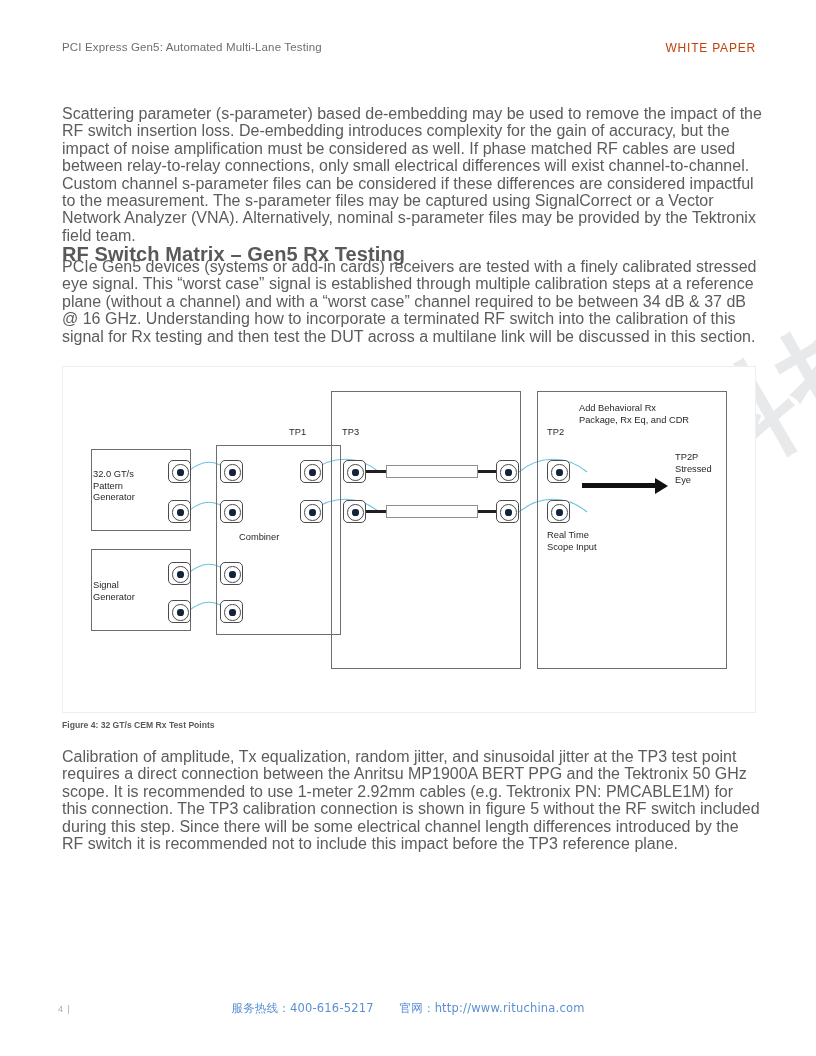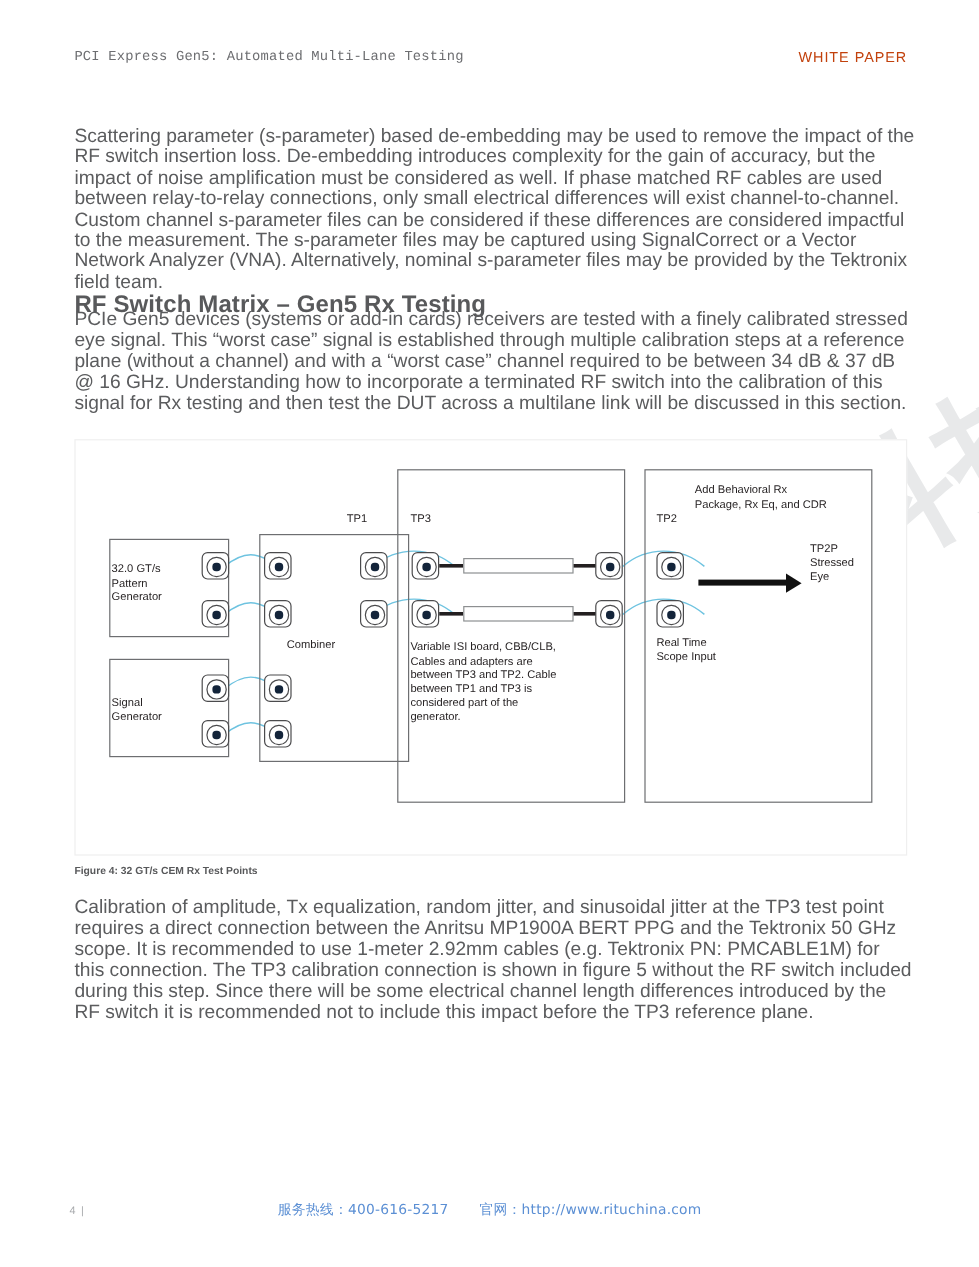--- a/index.html
+++ b/index.html
@@ -61,21 +61,20 @@
     left: 0; right: 0; top: 0;
     height: 78px;
     z-index: 5;
   }
   .header-title {
     position: absolute;
     left: 62px; top: 41px;
     font-size: 11.5px;
     color: #6d6e71;
     letter-spacing: 0.15px;
-    font-family: Liberation Mono, monospace;
   }
   .header-label {
     position: absolute;
     right: 60px; top: 41px;
     font-size: 12px;
     color: #c2410c;
     letter-spacing: 0.8px;
   }
 
   
@@ -287,26 +286,20 @@
         <div class="conn" style="left:280px; top:93px;"></div>
         <div class="conn" style="left:280px; top:133px;"></div>
         <div class="wire" style="left:303px; top:103px; width:20px;"></div>
         <div class="devbar" style="left:323px; top:98px; width:92px;"></div>
         <div class="wire" style="left:415px; top:103px; width:20px;"></div>
         <div class="wire" style="left:303px; top:143px; width:20px;"></div>
         <div class="devbar" style="left:323px; top:138px; width:92px;"></div>
         <div class="wire" style="left:415px; top:143px; width:20px;"></div>
         <div class="conn" style="left:433px; top:93px;"></div>
         <div class="conn" style="left:433px; top:133px;"></div>
-        <div class="fig-label" style="left:279px; top:167px; width:160px;">Variable ISI board, CBB/CLB,
-Cables and adapters are
-between TP3 and TP2. Cable
-between TP1 and TP3 is
-considered part of the
-generator.</div>
 
         <div class="box" style="left:474px; top:24px; width:190px; height:278px;"></div>
         <div class="fig-label" style="left:484px; top:60px;">TP2</div>
         <div class="conn" style="left:484px; top:93px;"></div>
         <div class="conn" style="left:484px; top:133px;"></div>
         <div class="fig-label" style="left:484px; top:163px; width:120px;">Real Time
 Scope Input</div>
         <div class="fig-label center" style="left:516px; top:36px; width:140px;">Add Behavioral Rx
 Package, Rx Eq, and CDR</div>
         <div class="arrow-line" style="left:519px; top:116px; width:74px;"></div>

